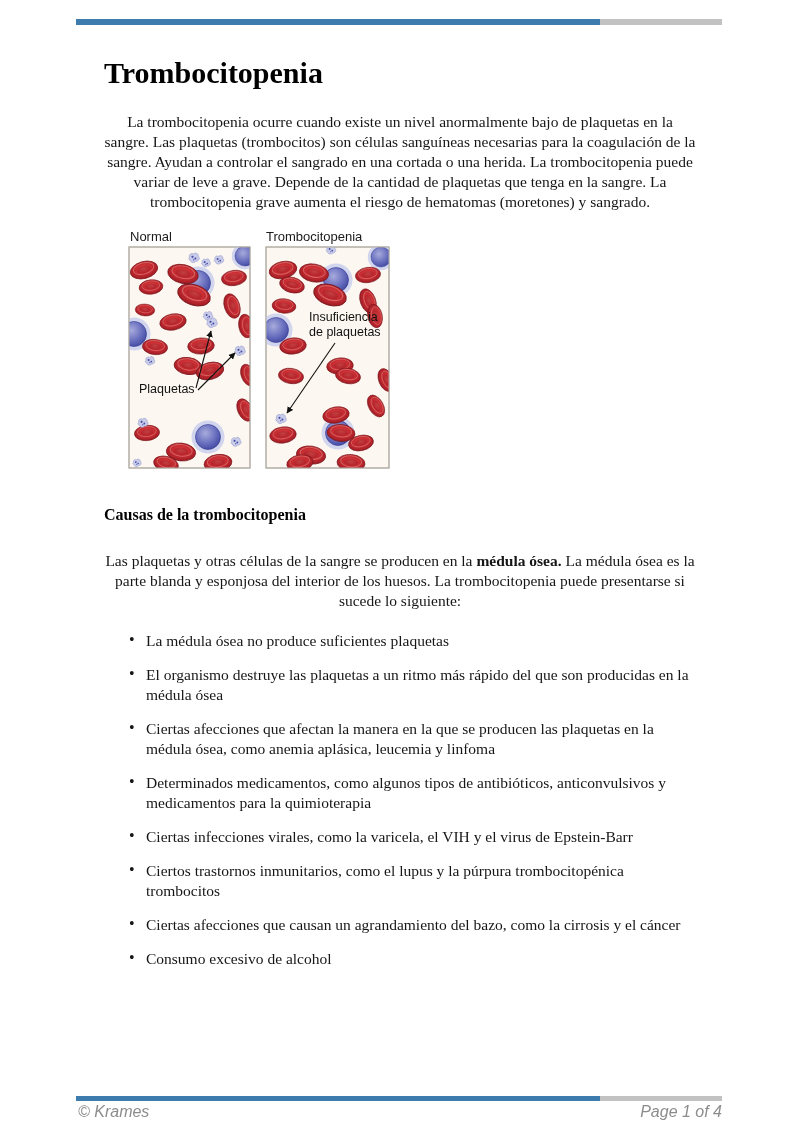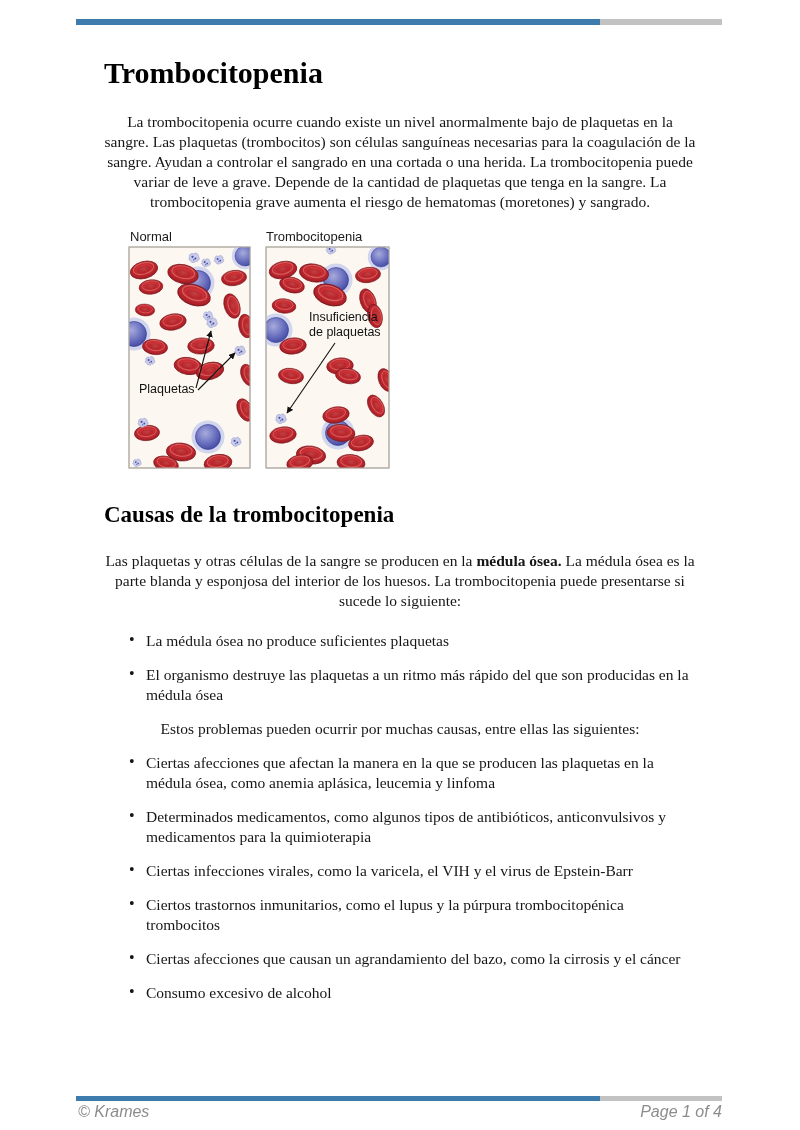--- a/index.html
+++ b/index.html
@@ -29,21 +29,21 @@
     color: #000;
   }
   .body-text {
     margin: 21px 0 0 0;
     font-size: 15.5px;
     line-height: 20px;
     text-align: center;
   }
   .section-heading {
     margin: 26px 0 0 0;
-    font-size: 23px;
+    font-size: 16px;
     line-height: 30px;
     font-weight: bold;
     color: #000;
   }
   .tight { margin-top: 14px; }
 
   ul.bullets {
     list-style: none;
     margin: 20px 0 0 0;
     padding: 0;
@@ -215,21 +215,20 @@
 
     <h2 class="section-heading">Causas de la trombocitopenia</h2>
 
     <p class="body-text"><span>Las plaquetas y otras células de la sangre se producen en la </span><b>médula ósea.</b><span> La médula ósea es la parte blanda y esponjosa del interior de los huesos. La trombocitopenia puede presentarse si sucede lo siguiente:</span></p>
 
     <ul class="bullets">
         <li>La médula ósea no produce suficientes plaquetas</li>
         <li>El organismo destruye las plaquetas a un ritmo más rápido del que son producidas en la médula ósea</li>
       </ul>
 
-    <p class="body-text tight">Estos problemas pueden ocurrir por muchas causas, entre ellas las siguientes:</p>
 
     <ul class="bullets tight-list">
         <li>Ciertas afecciones que afectan la manera en la que se producen las plaquetas en la médula ósea, como anemia aplásica, leucemia y linfoma</li>
         <li>Determinados medicamentos, como algunos tipos de antibióticos, anticonvulsivos y medicamentos para la quimioterapia</li>
         <li>Ciertas infecciones virales, como la varicela, el VIH y el virus de Epstein-Barr</li>
         <li>Ciertos trastornos inmunitarios, como el lupus y la púrpura trombocitopénica trombocitos</li>
         <li>Ciertas afecciones que causan un agrandamiento del bazo, como la cirrosis y el cáncer</li>
         <li>Consumo excesivo de alcohol</li>
       </ul>
 

